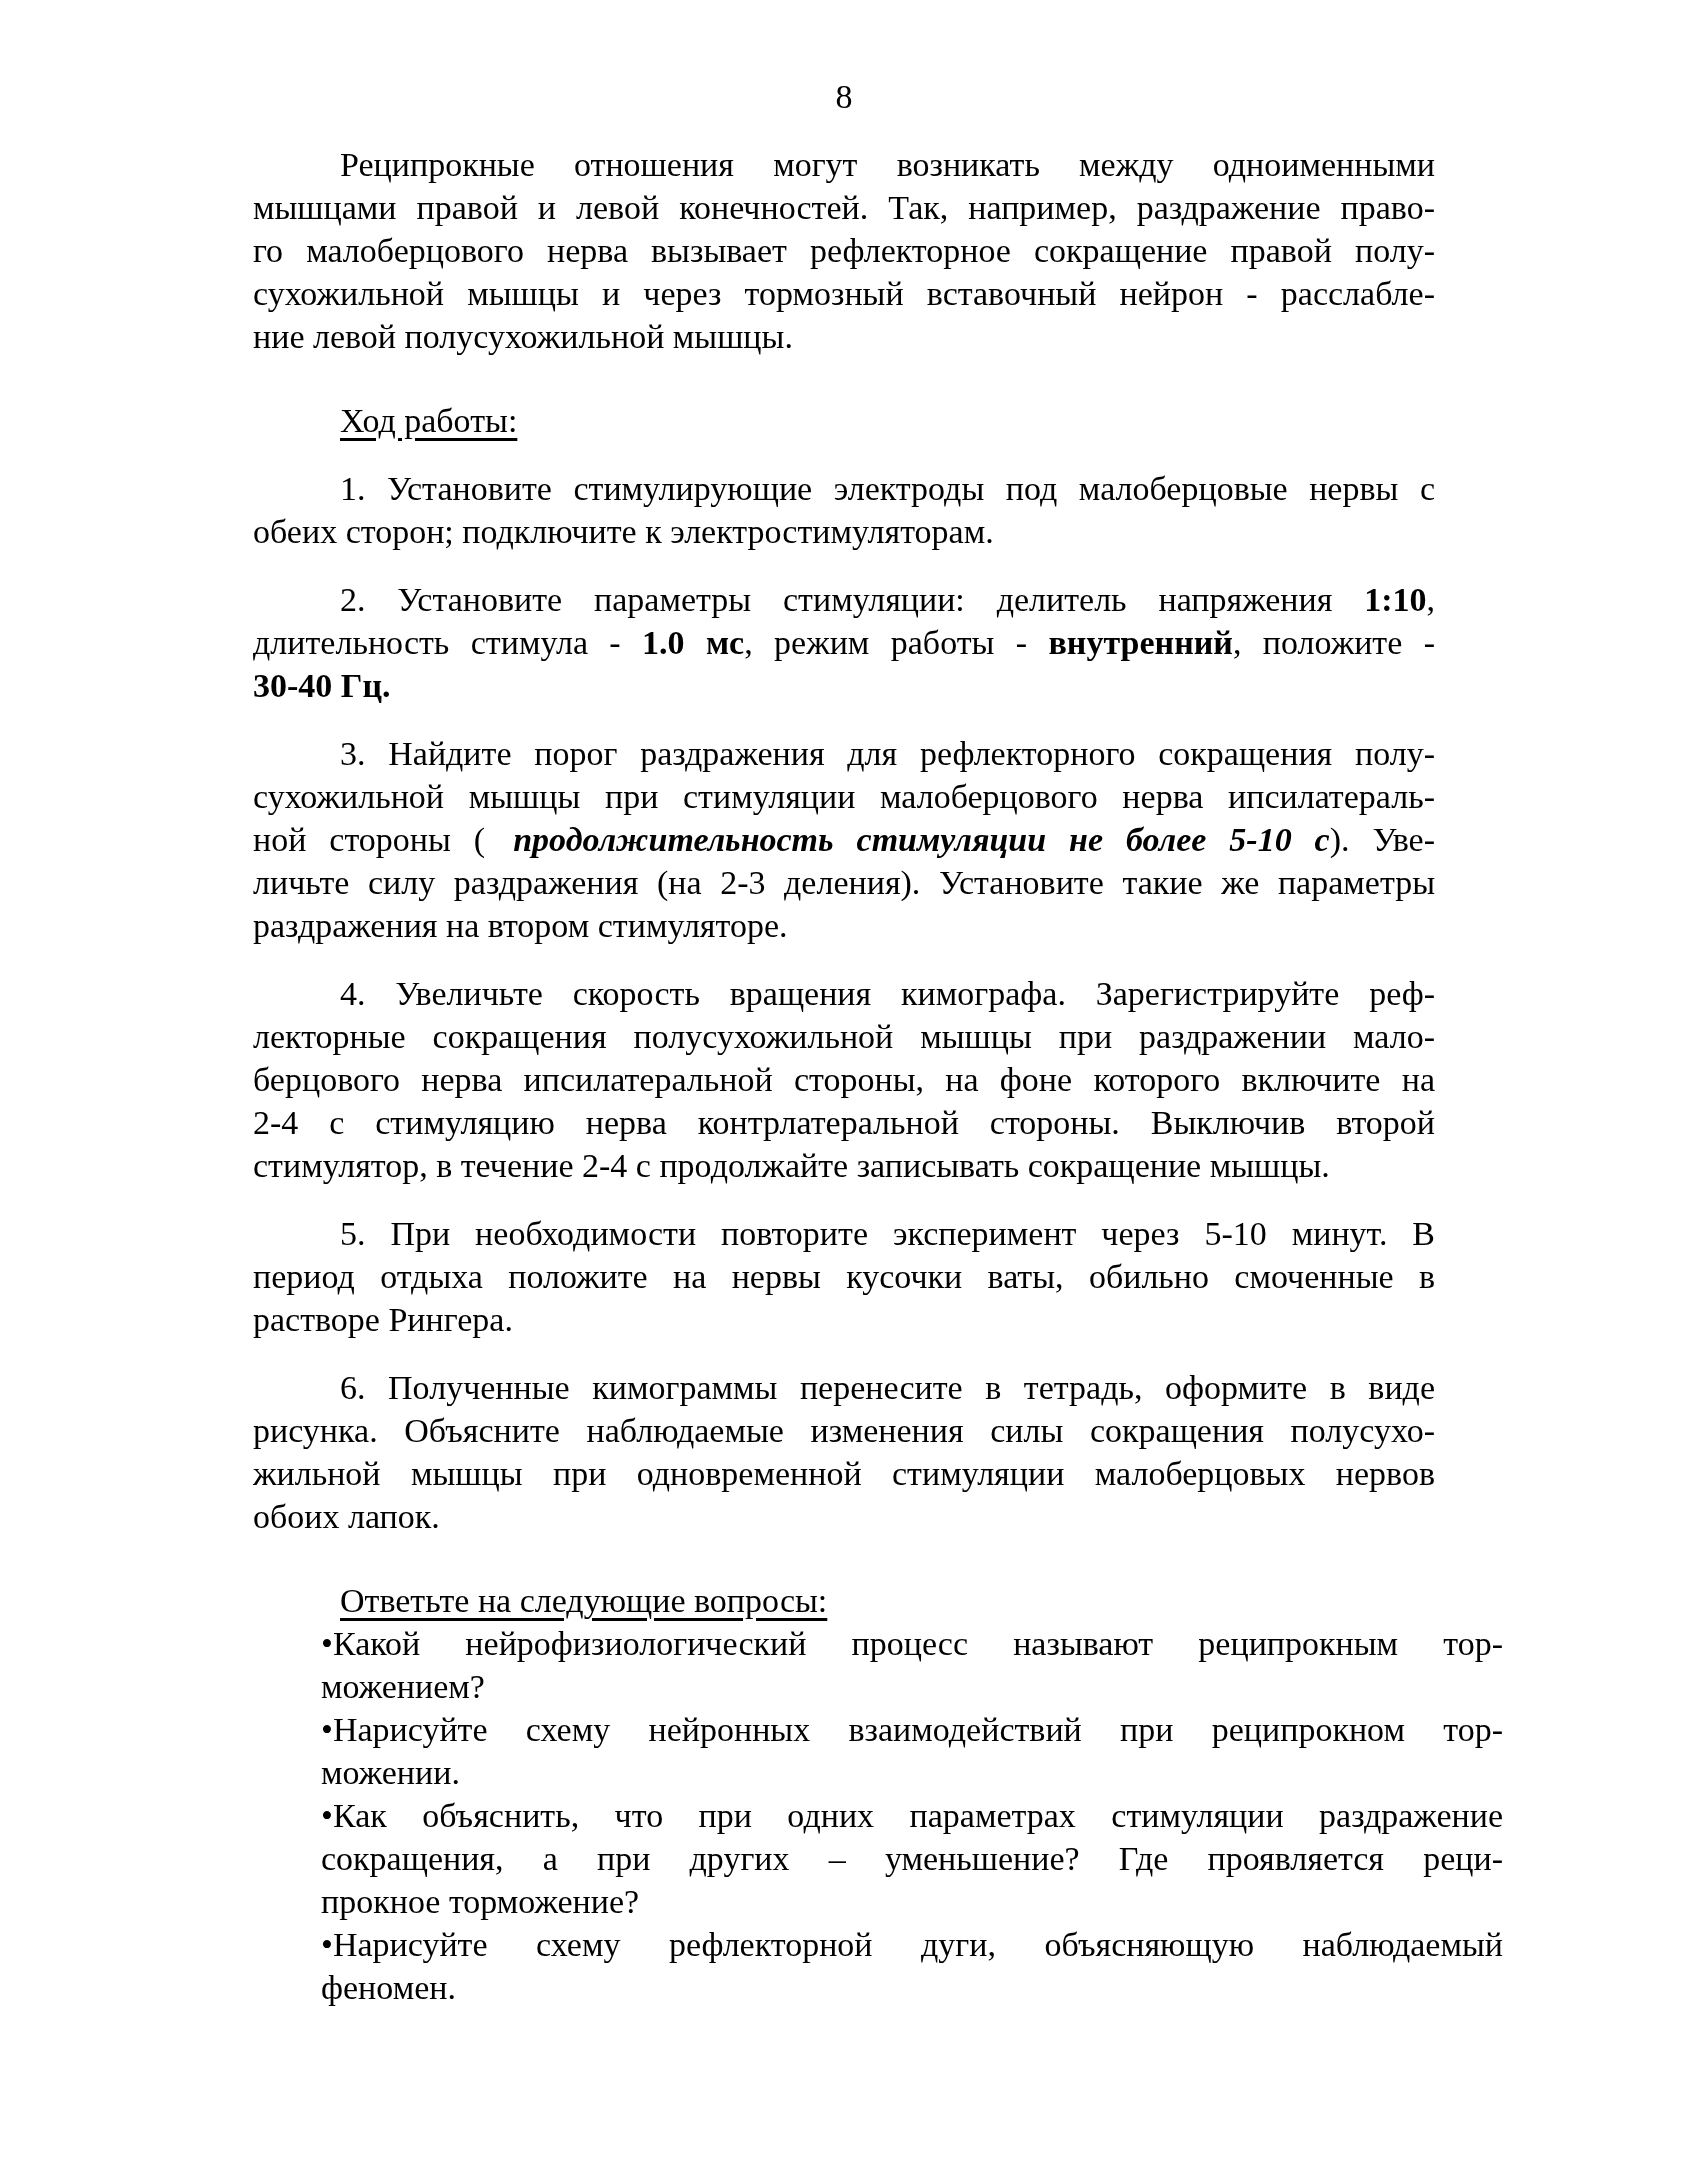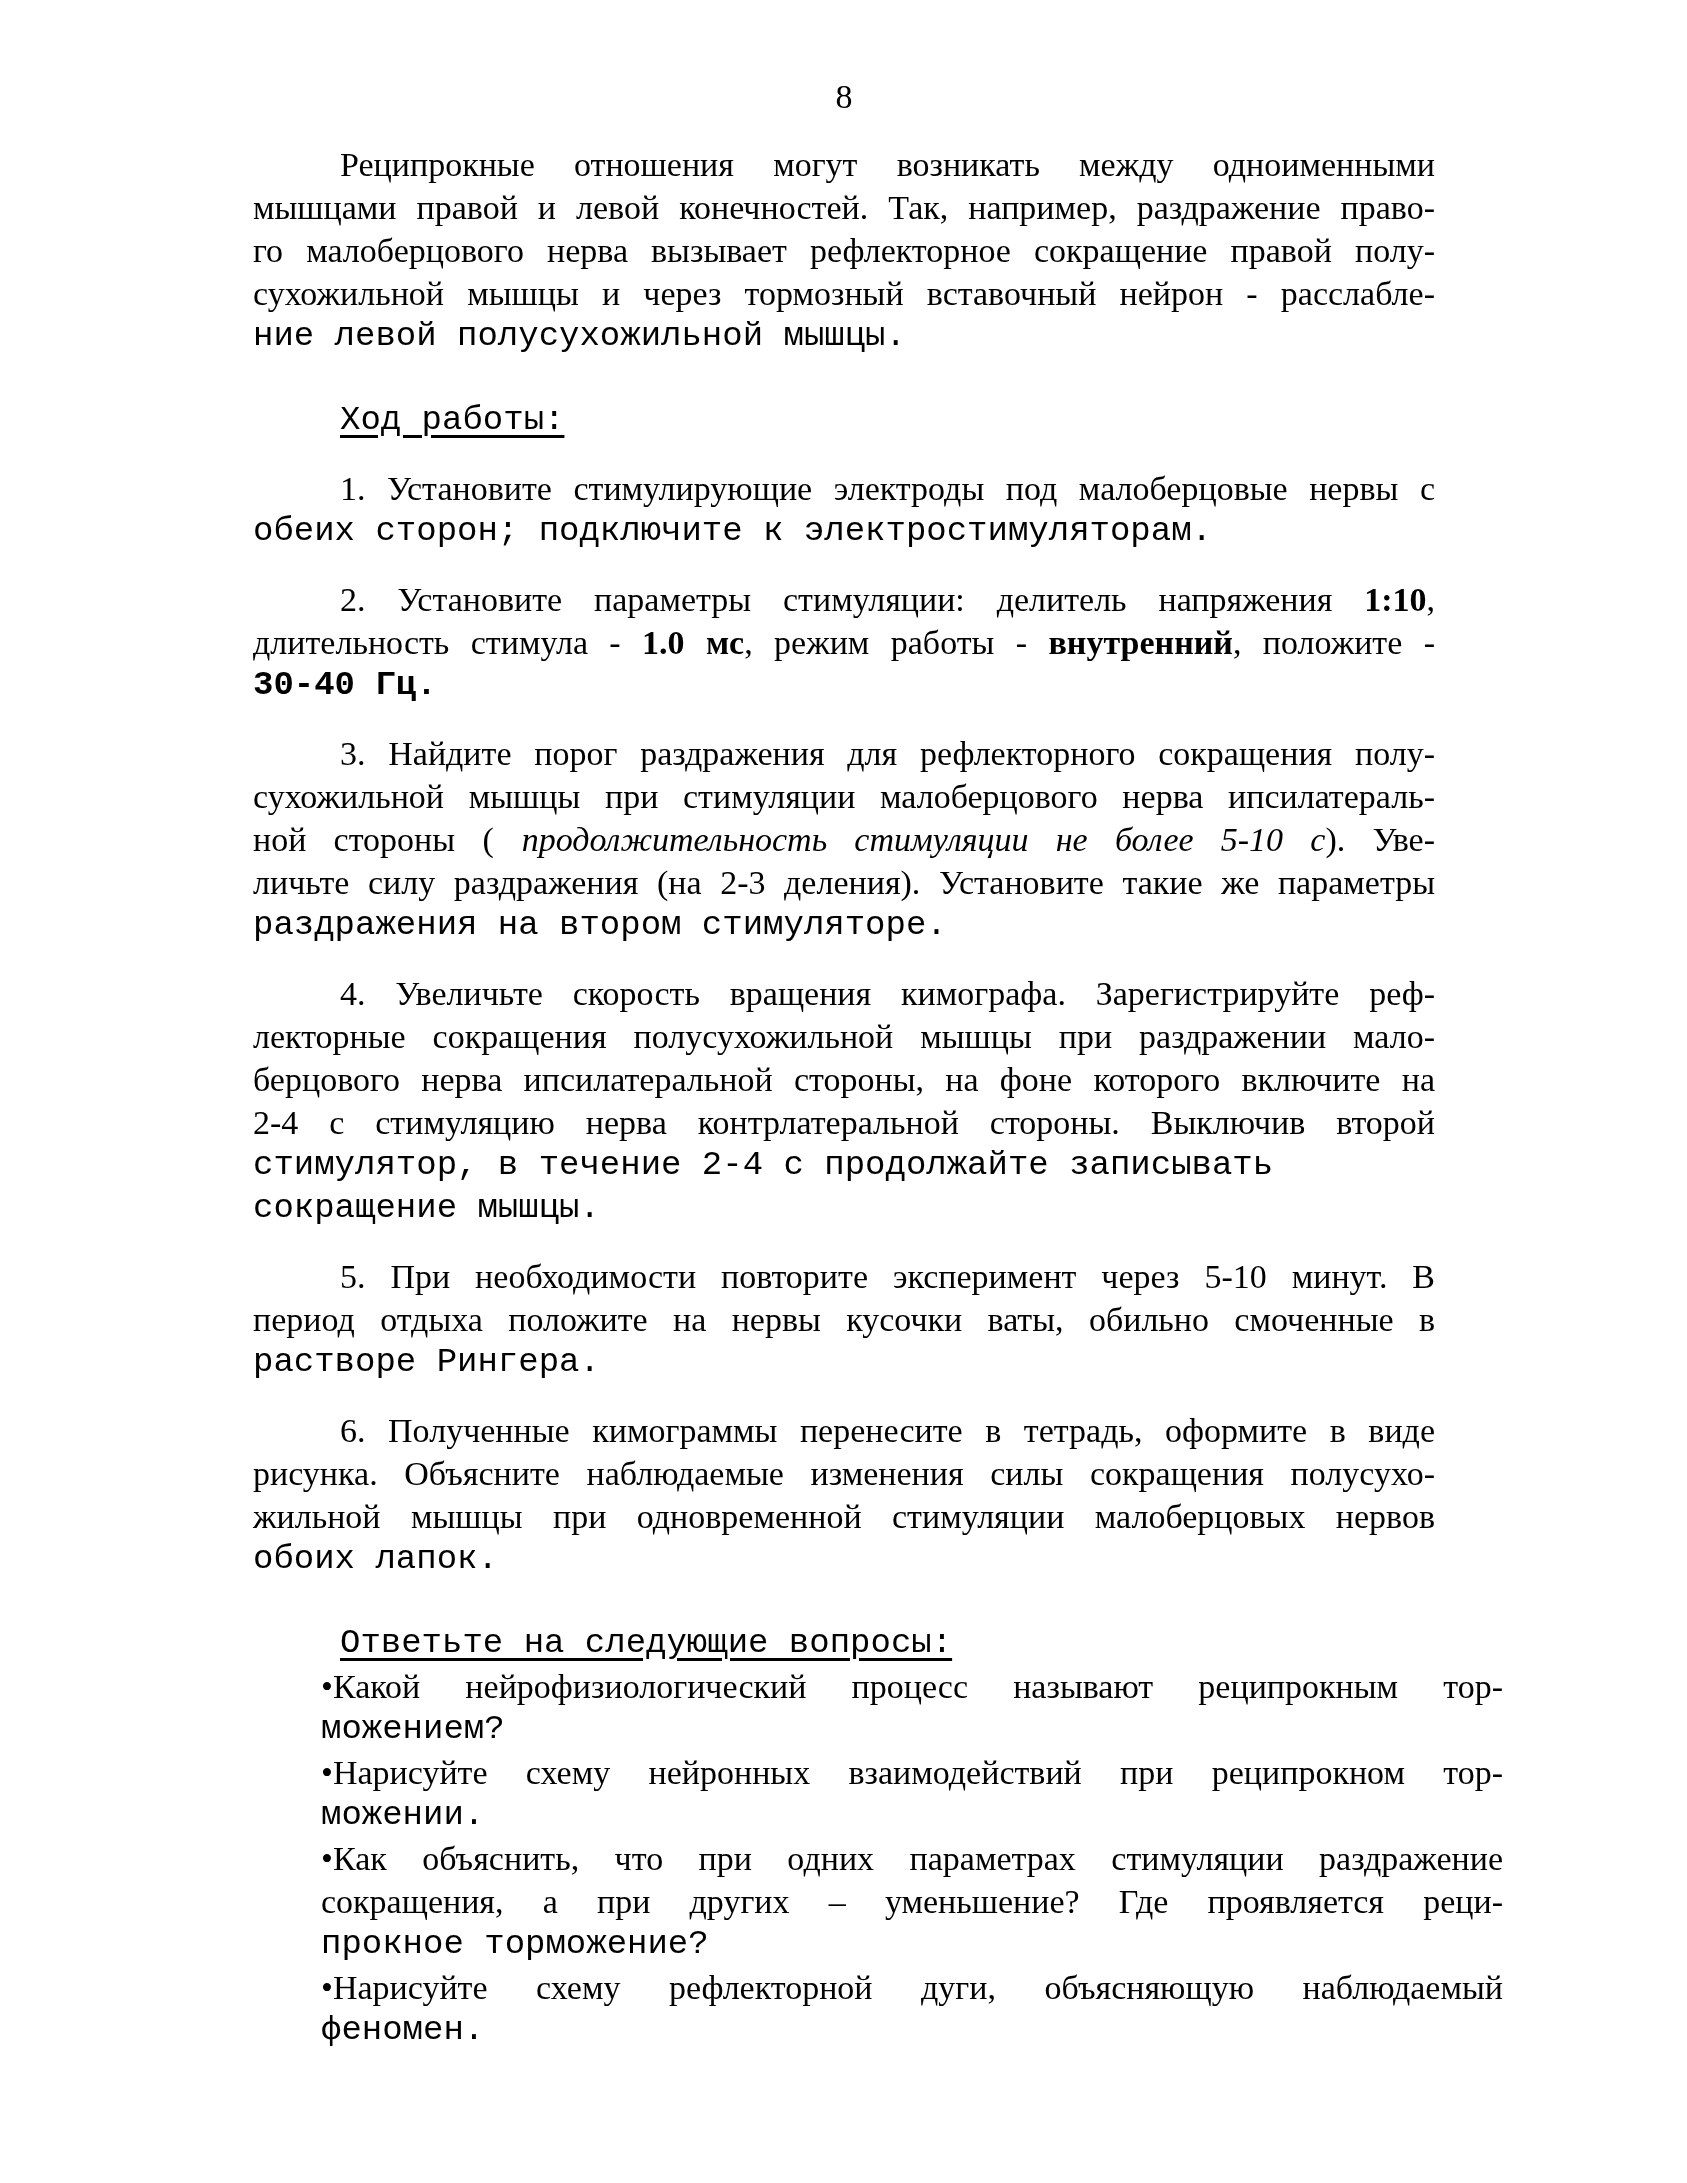--- a/index.html
+++ b/index.html
@@ -31,36 +31,35 @@
   .block { width: 100%; }
   .line {
     text-align: justify;
     text-align-last: justify;
     text-justify: inter-word;
     min-height: 43px;
   }
   .line-last {
     text-align: left;
     text-align-last: left;
-    font-family: Liberation Mono, monospace;
   }
   .paragraph .line:first-child { text-indent: 87px; margin-top: 25px; }
   .heading { margin-left: 87px; }
   .heading .line {
     text-align: center;
     text-align-last: left;
     text-decoration: underline;
     text-decoration-thickness: 2.6px;
     text-underline-offset: 6px;
   }
   .bullet { margin-left: 68px; }
   .spacer { height: 41px; }
   .seg { }
   .seg-bold { font-weight: bold; }
-  .seg-bold-italic { font-weight: normal; font-style: italic; margin-left: 28px; }
+  .seg-bold-italic { font-weight: bold; font-style: italic; margin-left: 28px; }
 </style>
 </head>
 <body>
 
 <div class="page">
   <div class="content">
     <div class="page-number">8</div>
     <div id="document-body">
         <div class="block paragraph">
           <div class="line"><span class="seg">Реципрокные отношения могут возникать между одноименными</span></div>

